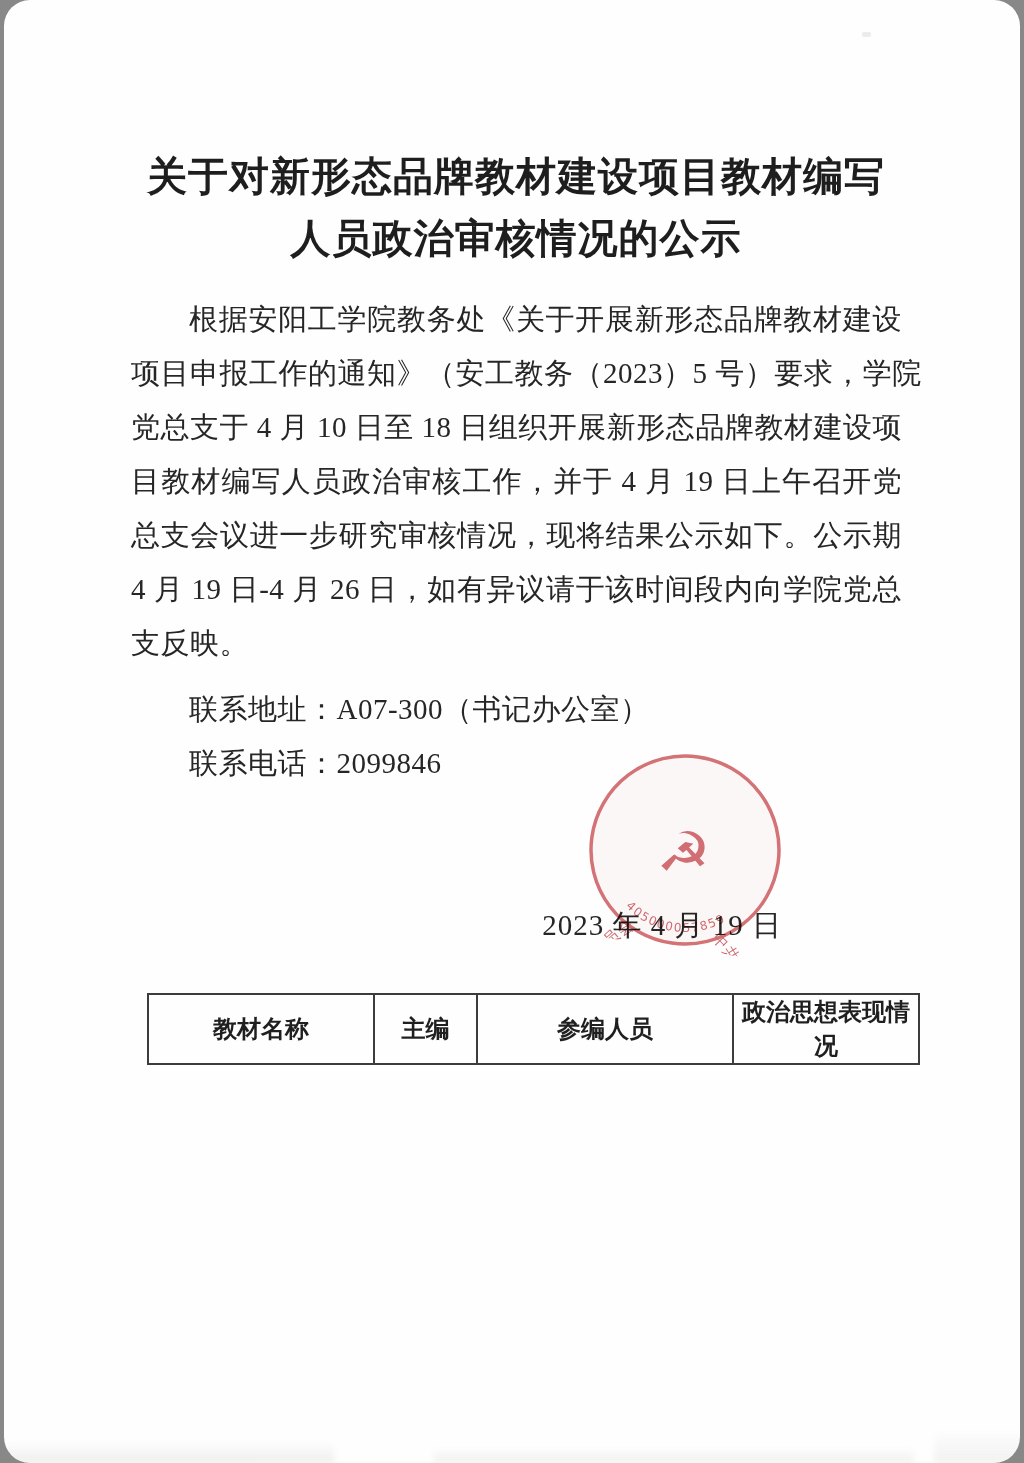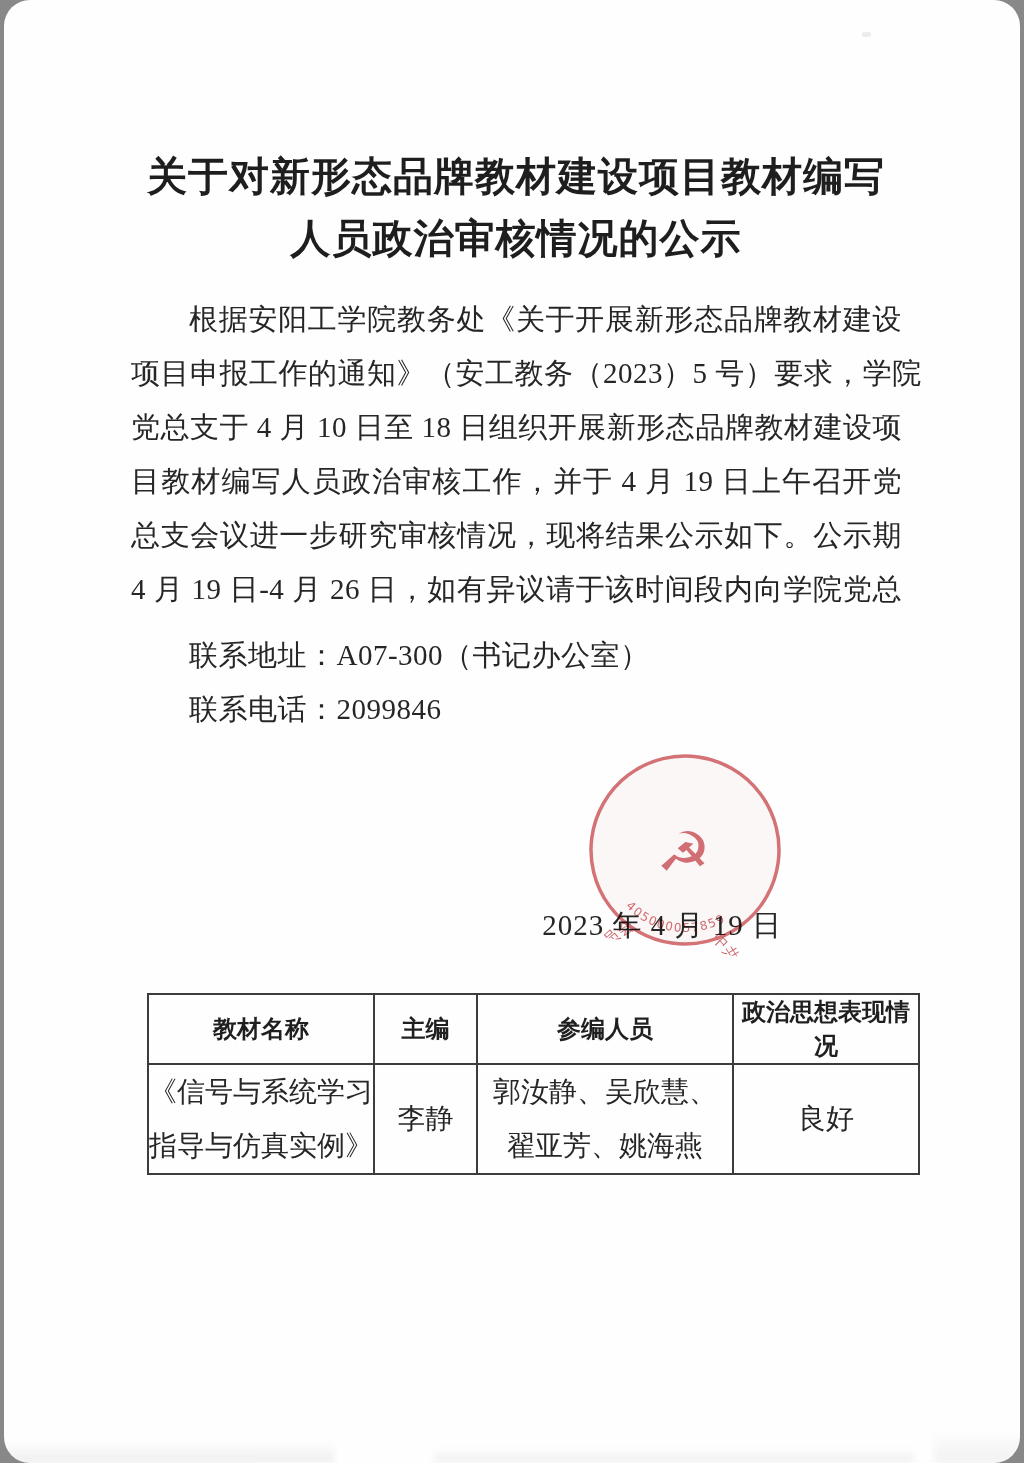--- a/index.html
+++ b/index.html
@@ -98,20 +98,21 @@
     <span class="tline">人员政治审核情况的公示</span>
   </h1>
 
   <div class="body-block">
     <div class="pline justified indent2">根据安阳工学院教务处《关于开展新形态品牌教材建设</div>
     <div class="pline justified">项目申报工作的通知》（安工教务（2023）5 号）要求，学院</div>
     <div class="pline justified">党总支于 4 月 10 日至 18 日组织开展新形态品牌教材建设项</div>
     <div class="pline justified">目教材编写人员政治审核工作，并于 4 月 19 日上午召开党</div>
     <div class="pline justified">总支会议进一步研究审核情况，现将结果公示如下。公示期</div>
     <div class="pline justified">4 月 19 日-4 月 26 日，如有异议请于该时间段内向学院党总</div>
+    <div class="pline plainline">支反映。</div>
     <div class="pline plainline indent2 gap-before">联系地址：A07-300（书记办公室）</div>
     <div class="pline plainline indent2">联系电话：2099846</div>
   </div>
 
   <div class="date-line">2023 年 4 月 19 日</div>
 
   <div class="seal">
     <svg width="196" height="196" viewBox="0 0 196 196" xmlns="http://www.w3.org/2000/svg">
       <defs>
         <path id="ringPath" d="M 98 172 A 74 74 0 1 1 97.9 172"></path>
@@ -138,28 +139,20 @@
         </colgroup>
       <thead>
         <tr>
           <th>教材名称</th>
           <th>主编</th>
           <th>参编人员</th>
           <th>政治思想表现情况</th>
         </tr>
       </thead>
       <tbody>
-        <tr class="row-tall">
-          <td class="cell-multiline">《信号与系统学习
-指导与仿真实例》</td>
-          <td class="cell-top">李静</td>
-          <td class="cell-multiline cell-left">郭汝静、吴欣慧、
-翟亚芳、姚海燕</td>
-          <td class="cell-top">良好</td>
-        </tr>
       </tbody>
     </table>
   </div>
 
   <div class="artifact speck" style="left:858px;top:32px;width:9px;height:5px;opacity:.55;"></div>
   <div class="artifact smudge" style="left:0px;top:1442px;width:330px;height:21px;opacity:.45;"></div>
   <div class="artifact smudge" style="left:430px;top:1448px;width:480px;height:15px;opacity:.4;"></div>
   <div class="artifact smudge" style="left:930px;top:1430px;width:94px;height:33px;opacity:.35;"></div>
 
 </div>

